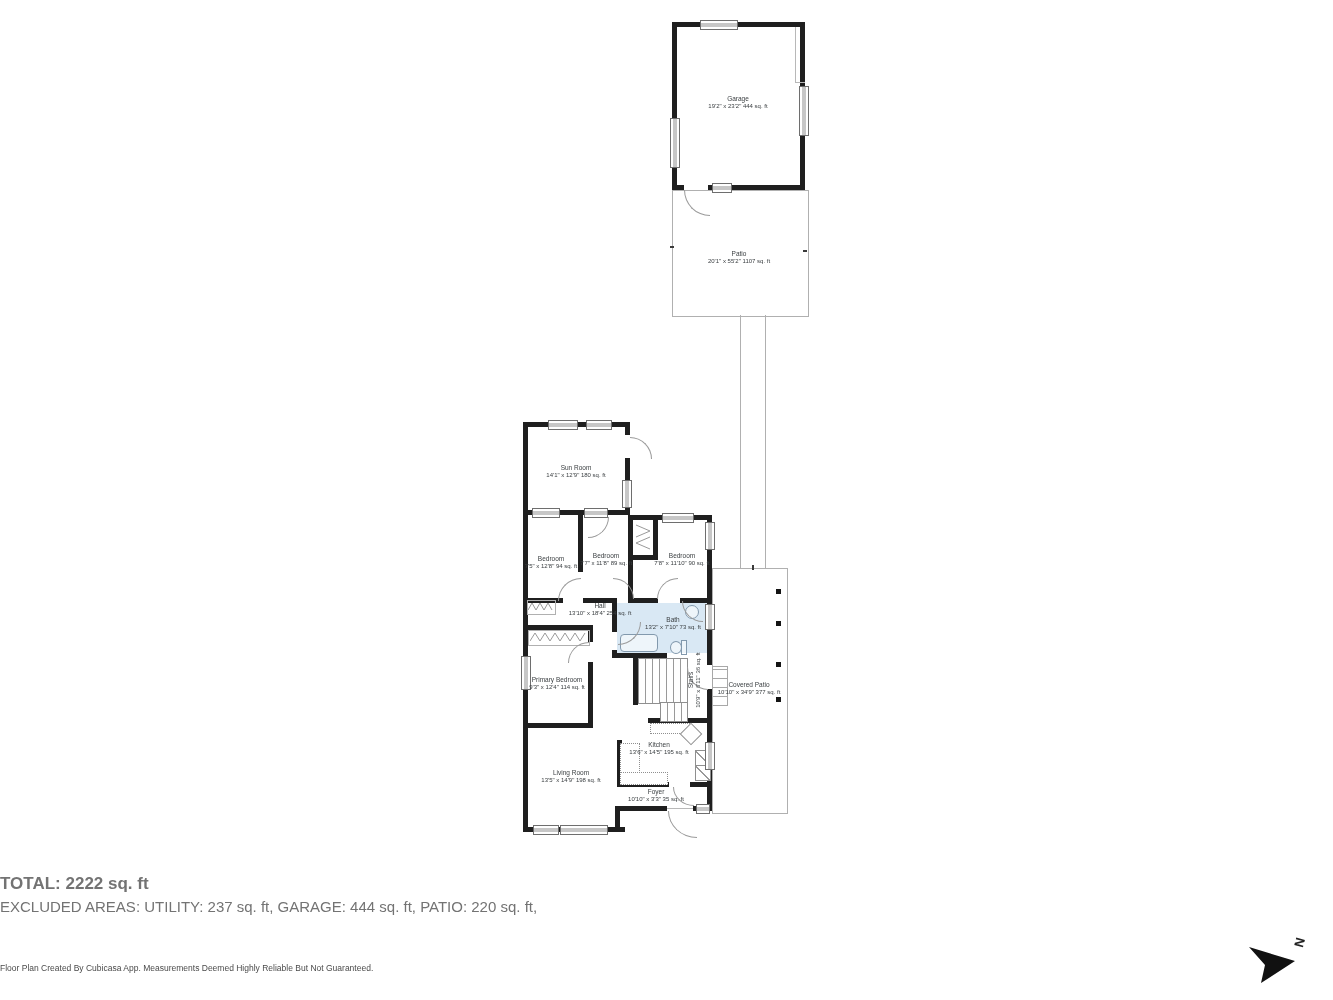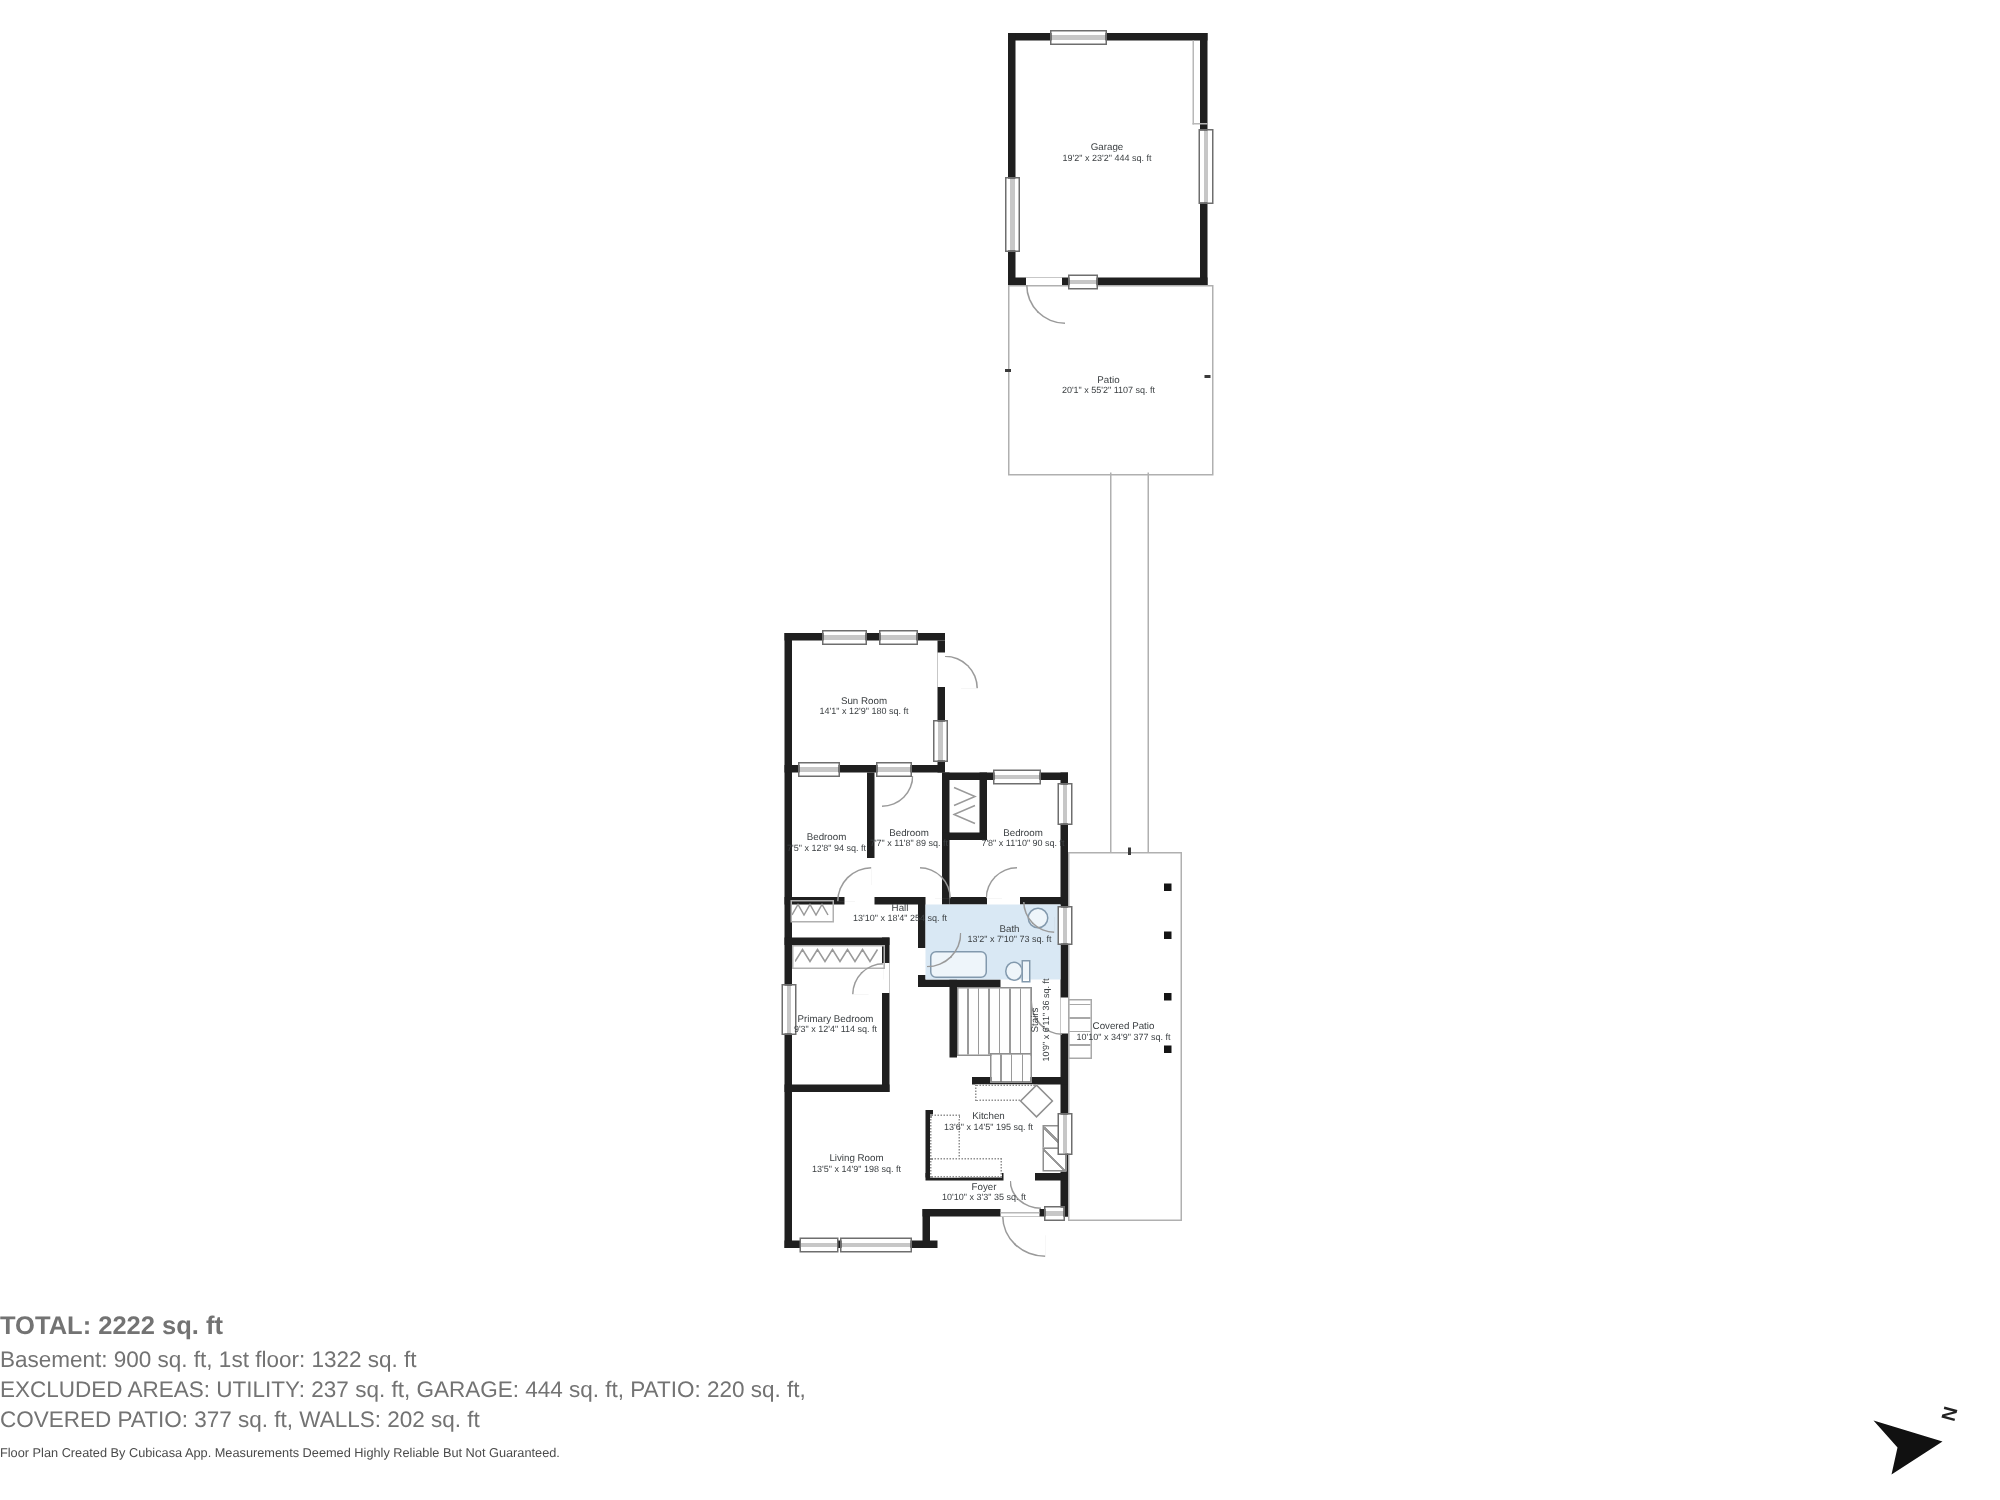--- a/index.html
+++ b/index.html
@@ -212,23 +212,21 @@
     <span class="nm">Living Room</span>
     <span class="dm">13'5" x 14'9" 198 sq. ft</span>
   </div>
   <div class="lbl" style="left:656px;top:796px;">
     <span class="nm">Foyer</span>
     <span class="dm">10'10" x 3'3" 35 sq. ft</span>
   </div>
 
   <div id="summary">
     <div class="l1">TOTAL: 2222 sq. ft</div>
-    <div class="l2">Basement: 900 sq. ft, 1st floor: 1322 sq. ft</div>
     <div class="l3">EXCLUDED AREAS: UTILITY: 237 sq. ft, GARAGE: 444 sq. ft, PATIO: 220 sq. ft,</div>
-    <div class="l4">COVERED PATIO: 377 sq. ft, WALLS: 202 sq. ft</div>
   </div>
 
   <div id="footerline">Floor Plan Created By Cubicasa App. Measurements Deemed Highly Reliable But Not Guaranteed.</div>
 
   <div id="compass">
     <svg width="72" height="58" viewBox="0 0 72 58">
       <path d="M6 14 L52 28 L18 50 L22 32 Z" fill="#111"></path>
     </svg>
     <span class="nletter">N</span>
   </div>

